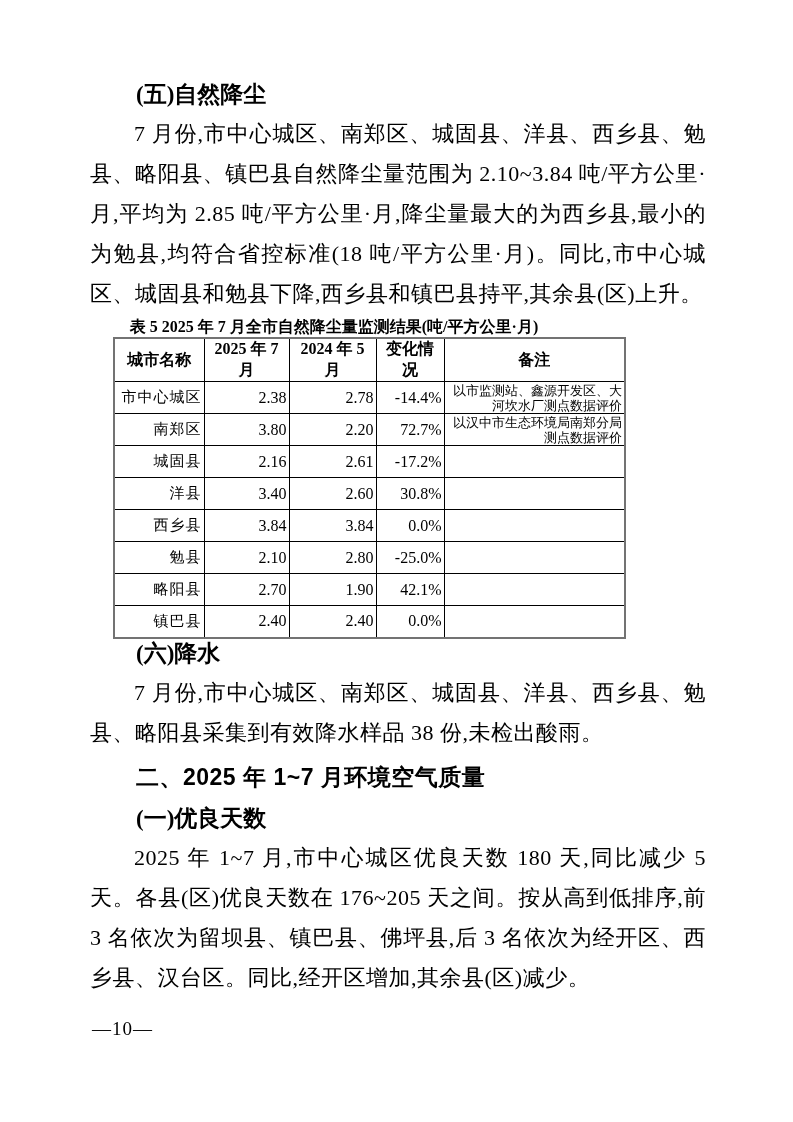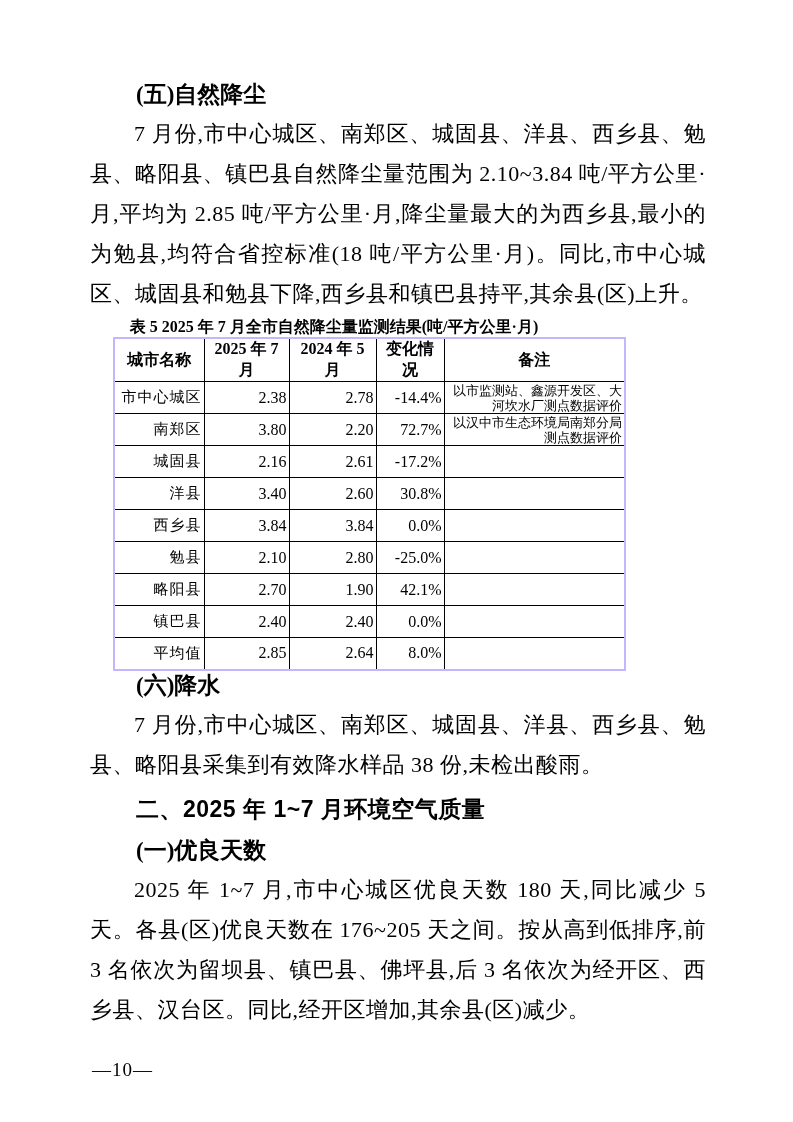--- a/index.html
+++ b/index.html
@@ -41,21 +41,21 @@
     text-align:center;
     font-size:16px;
     font-weight:bold;
     line-height:21px;
     white-space:nowrap;
   }
   table.dust {
     border-collapse:collapse;
     table-layout:fixed;
     width:511px;
-    border:2px solid #c4b5fd;
+    border:2px solid #737373;
   }
   table.dust th, table.dust td {
     border:1px solid #000;
     text-align:center;
     vertical-align:middle;
     padding:0 2px;
     overflow:hidden;
   }
   table.dust th {
     font-size:16px;
@@ -80,21 +80,20 @@
     font-family:"Liberation Sans","DejaVu Sans",sans-serif;
     letter-spacing:0.5px;
   }
   .page-number {
     position:absolute;
     left:92px;
     top:1018px;
     font-size:19px;
     letter-spacing:1px;
     font-family:"Liberation Serif","DejaVu Serif",serif;
-    margin-top:41px;
   }
 </style>
 </head>
 <body>
 
 <div class="content">
 
   <div class="sec-heading first">(五)自然降尘</div>
 
   <div class="para">7 月份,市中心城区、南郑区、城固县、洋县、西乡县、勉县、略阳县、镇巴县自然降尘量范围为 2.10~3.84 吨/平方公里·月,平均为 2.85 吨/平方公里·月,降尘量最大的为西乡县,最小的为勉县,均符合省控标准(18 吨/平方公里·月)。同比,市中心城区、城固县和勉县下降,西乡县和镇巴县持平,其余县(区)上升。</div>
@@ -168,27 +167,20 @@
           <td class="c-num">42.1%</td>
           <td class="c-remark"></td>
         </tr>
         <tr>
           <td class="c-city">镇巴县</td>
           <td class="c-num">2.40</td>
           <td class="c-num">2.40</td>
           <td class="c-num">0.0%</td>
           <td class="c-remark"></td>
         </tr>
-        <tr>
-          <td class="c-city">平均值</td>
-          <td class="c-num">2.85</td>
-          <td class="c-num">2.64</td>
-          <td class="c-num">8.0%</td>
-          <td class="c-remark"></td>
-        </tr>
       </tbody>
     </table>
   </div>
 
   <div class="sec-heading">(六)降水</div>
 
   <div class="para">7 月份,市中心城区、南郑区、城固县、洋县、西乡县、勉县、略阳县采集到有效降水样品 38 份,未检出酸雨。</div>
 
   <div class="heading-hei">二、2025 年 1~7 月环境空气质量</div>
 

